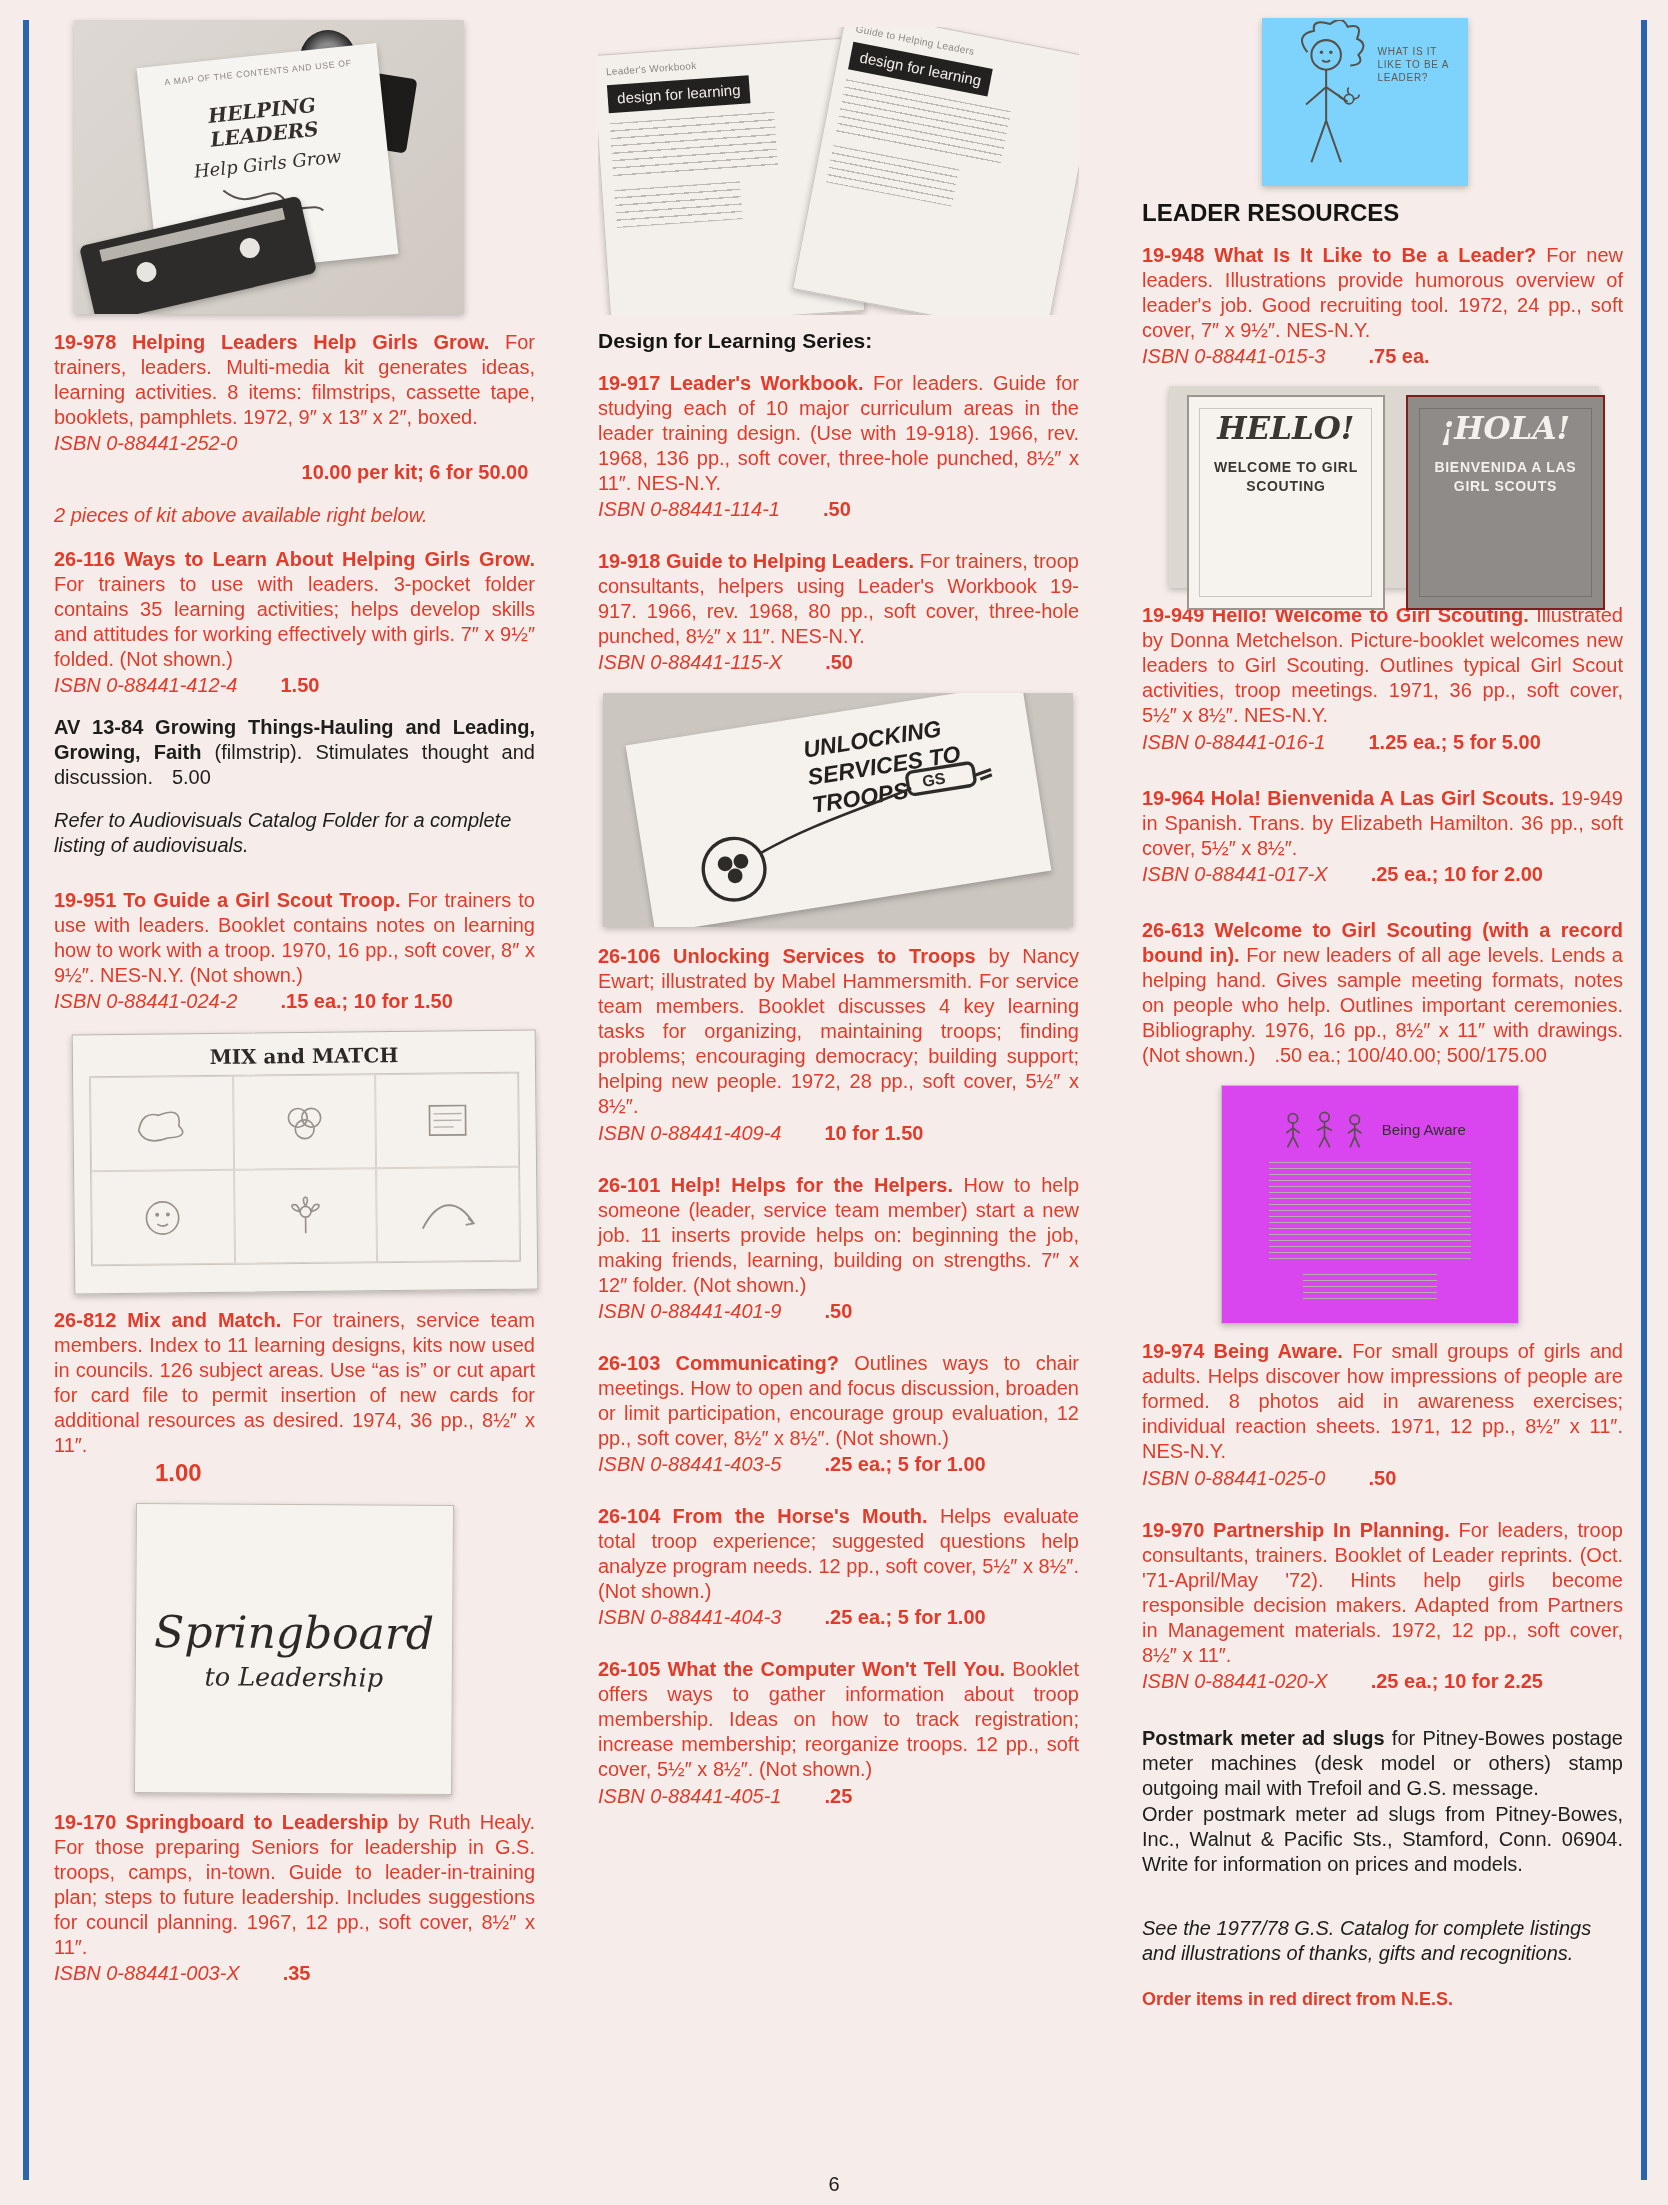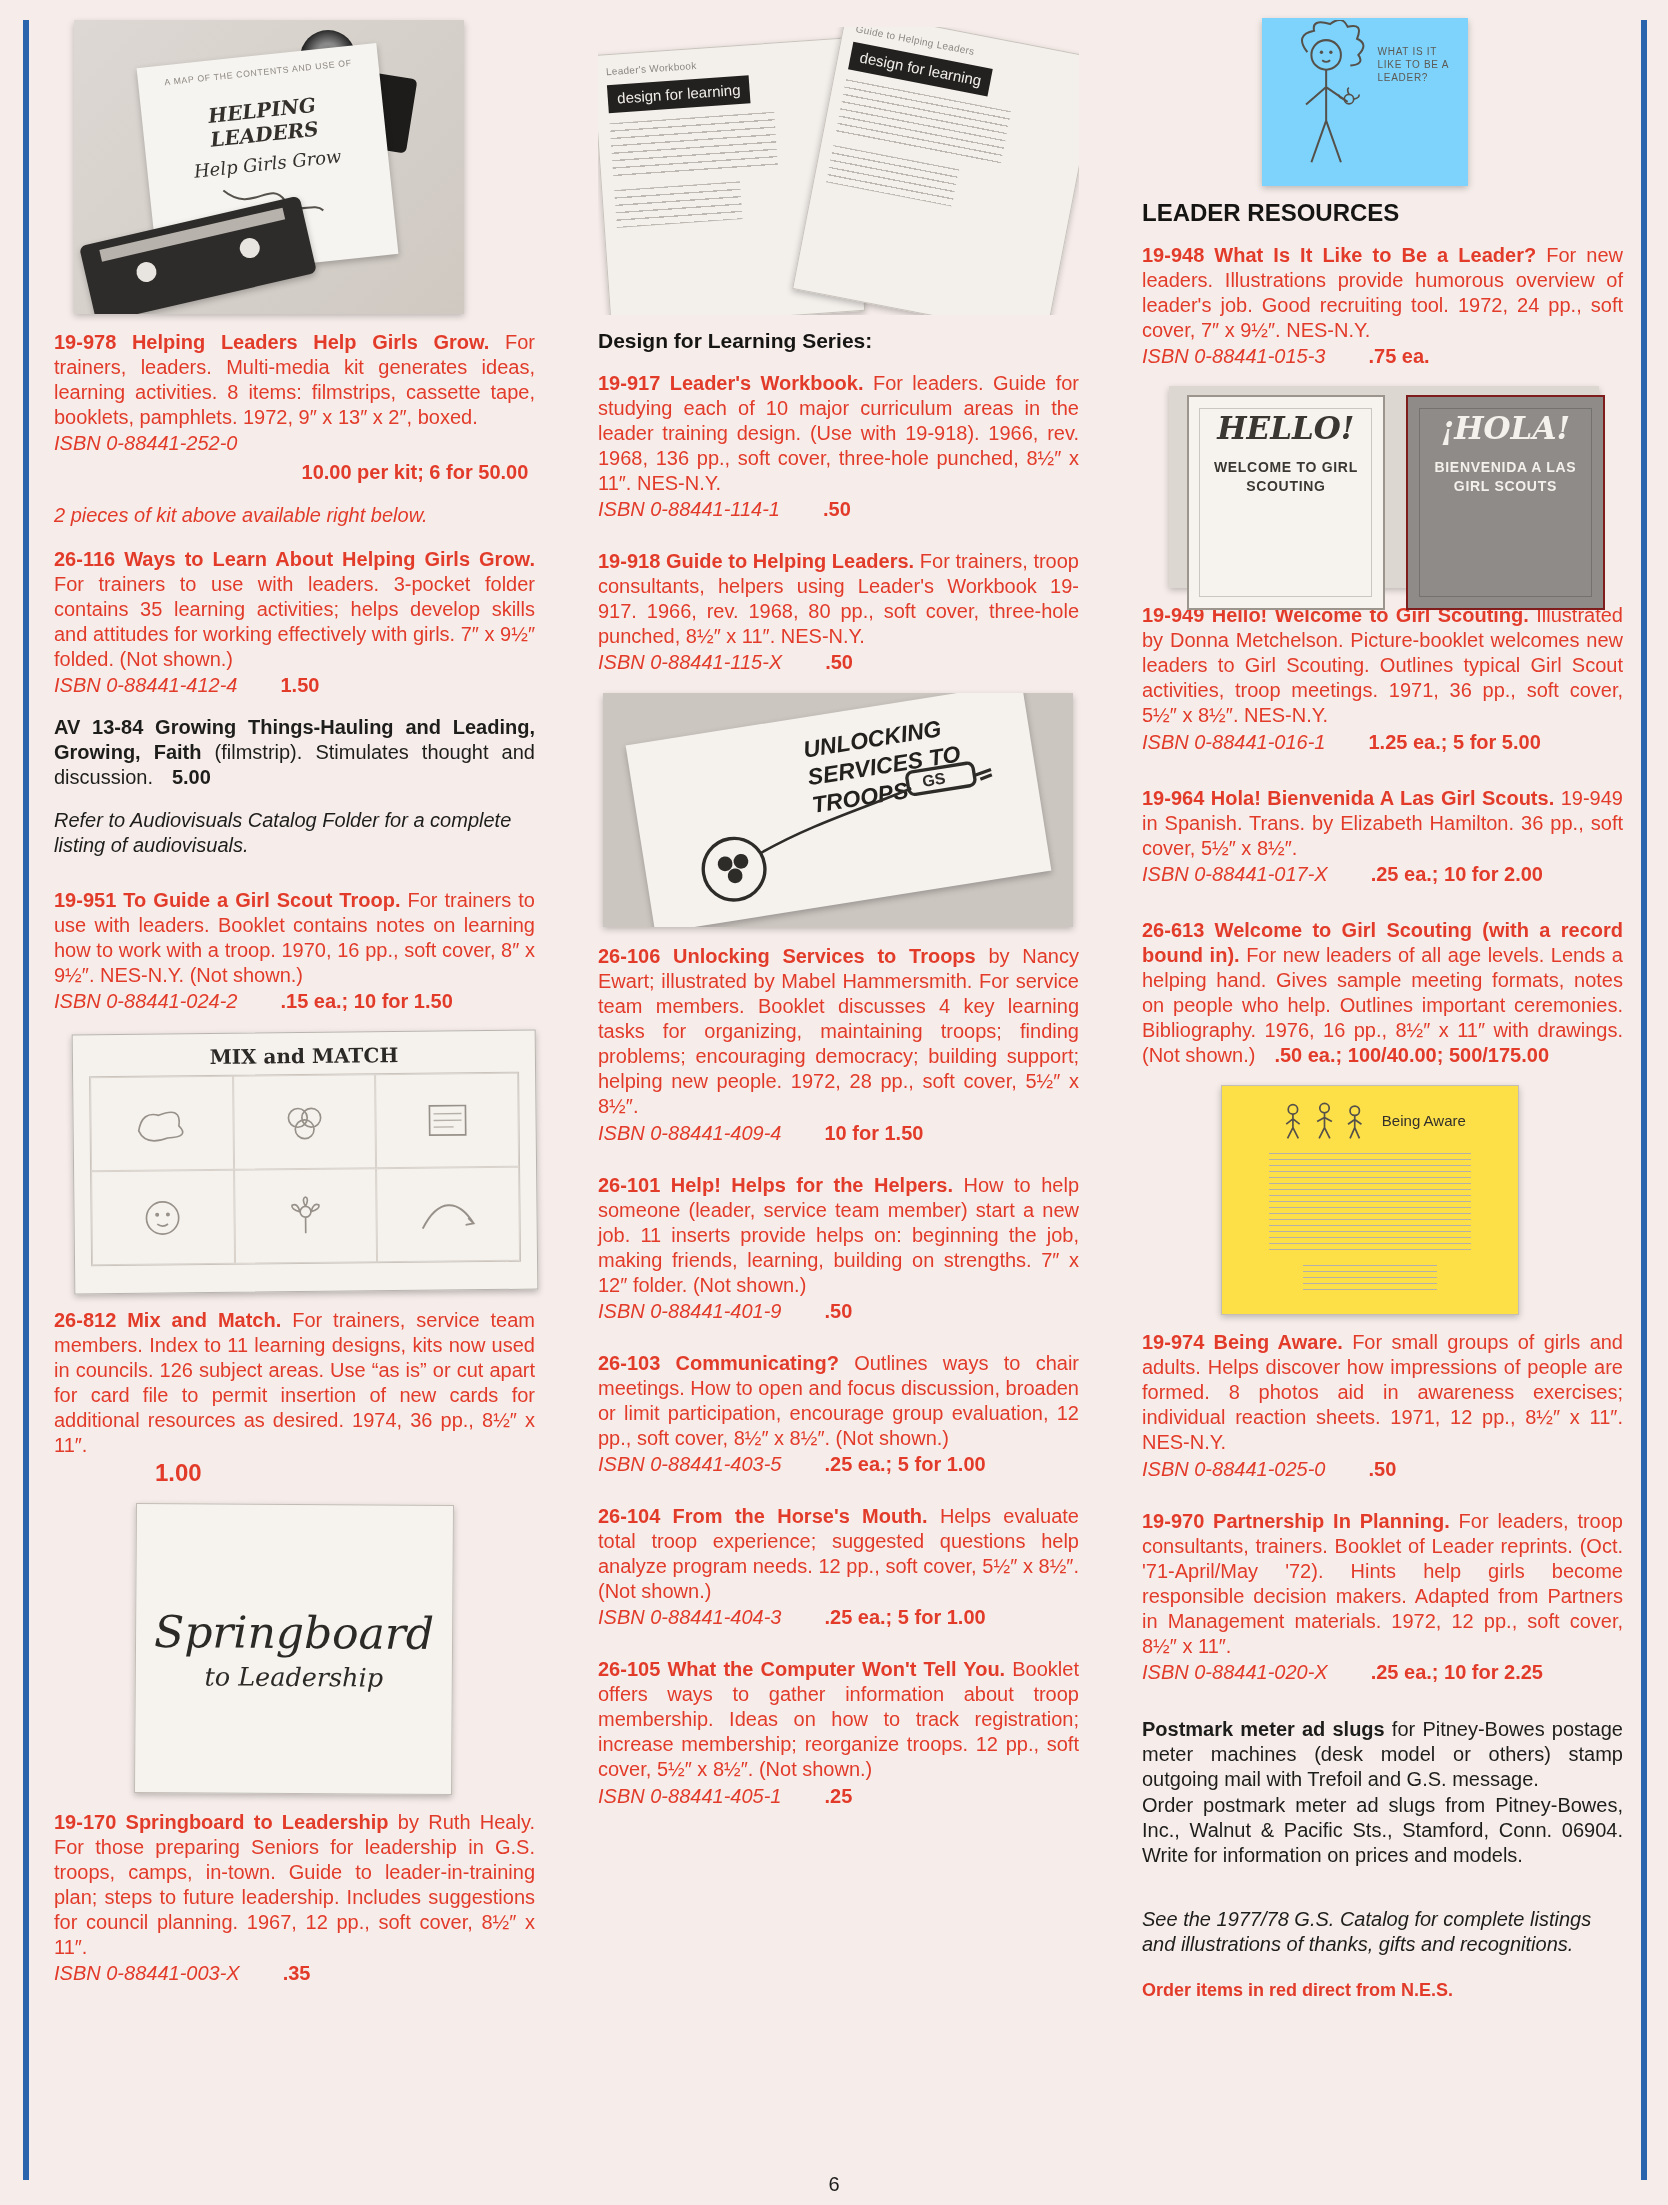--- a/index.html
+++ b/index.html
@@ -10,21 +10,21 @@
   .col{width:481px;flex:0 0 481px;}
   .red{color:#e23b2a;}
   .blk{color:#1d1d1b;}
   .h{font-size:24px;font-weight:bold;line-height:30px;margin:0 0 15px;color:#151513;}
   .i{margin:0 0 17.5px;}
   .b{font-size:20px;line-height:25px;text-align:justify;margin:0;}
   .t{font-weight:bold;}
   .m{font-size:20px;line-height:25px;margin:1.3px 0 0;}
   .is{font-style:italic;}
   .p{font-weight:bold;margin-left:43px;}
-  .pin{font-weight:bold;margin-left:19px;}
+  .pin{font-weight:normal;margin-left:19px;}
   .pright{font-size:20px;line-height:26px;font-weight:bold;text-align:right;margin:2.7px 6.7px 0 0;}
   .pmid{font-size:24px;line-height:26px;font-weight:bold;margin:2.7px 0 0 101px;}
   .note{font-size:20px;line-height:25px;font-style:italic;margin:0 0 19px;}
   .serif{font-family:"DejaVu Serif",serif;}
   .footer-note{font-size:18px;font-weight:bold;margin-top:23px;}
   .pageno{position:absolute;bottom:9.4px;left:0;width:100%;text-align:center;font-size:20px;color:#1d1d1b;}
 
   
   .shadowed{box-shadow:0 2.7px 6.7px rgba(0,0,0,.25);}
   #kitPhoto{position:relative;width:390px;height:294px;margin:2.7px 0 16px 20px;background:linear-gradient(135deg,#ddd8d3,#cfc9c2);overflow:hidden;}
@@ -67,21 +67,21 @@
   .leaderCap{position:absolute;right:9.4px;top:27px;font-size:10px;line-height:13.4px;color:#5d5953;letter-spacing:0.7px;width:81px;}
 
   #doorsPhoto{position:relative;width:430px;height:202px;margin:2.7px 0 15px 27px;background:#ddd7d1;}
   .door{position:absolute;top:8.7px;width:176px;height:184px;text-align:center;padding:13.4px 9.4px;}
   .doorL{left:17.5px;background:#f6f3ef;border:2px solid #9b958e;color:#3a3733;}
   .doorR{left:237px;background:#8e8b88;border:2px solid #7f1d1d;color:#f4f1ec;}
   .doorTitle{font-style:italic;font-size:31px;font-weight:bold;}
   .doorSub{font-size:14px;font-weight:bold;line-height:19px;margin-top:12px;letter-spacing:0.7px;}
   .doorPanel{border:1.3px solid rgba(0,0,0,.18);position:absolute;left:10.8px;right:10.8px;top:10.8px;bottom:10.8px;pointer-events:none;}
 
-  #awarePhoto{position:relative;width:296px;height:214px;margin:4px 0 15px 79px;background:#fde047;border:0.7px solid #c4beb7;text-align:center;padding-top:14px;}
+  #awarePhoto{position:relative;width:296px;height:214px;margin:4px 0 15px 79px;background:#d946ef;border:0.7px solid #c4beb7;text-align:center;padding-top:23px;}
   .awareTitle{font-size:15px;color:#33302c;vertical-align:top;display:inline-block;margin:12px 0 0 6.7px;}
   .awareLines{margin:9.4px auto 0;width:202px;height:101px;background:repeating-linear-gradient(to bottom,#b5b0a9 0 1.3px,transparent 1.3px 6px);}
   .awareLines.small{width:134px;height:30px;margin-top:10.8px;}
 </style>
 </head>
 <body>
 
 <div class="vrule left"></div>
 <div class="vrule right"></div>
 

